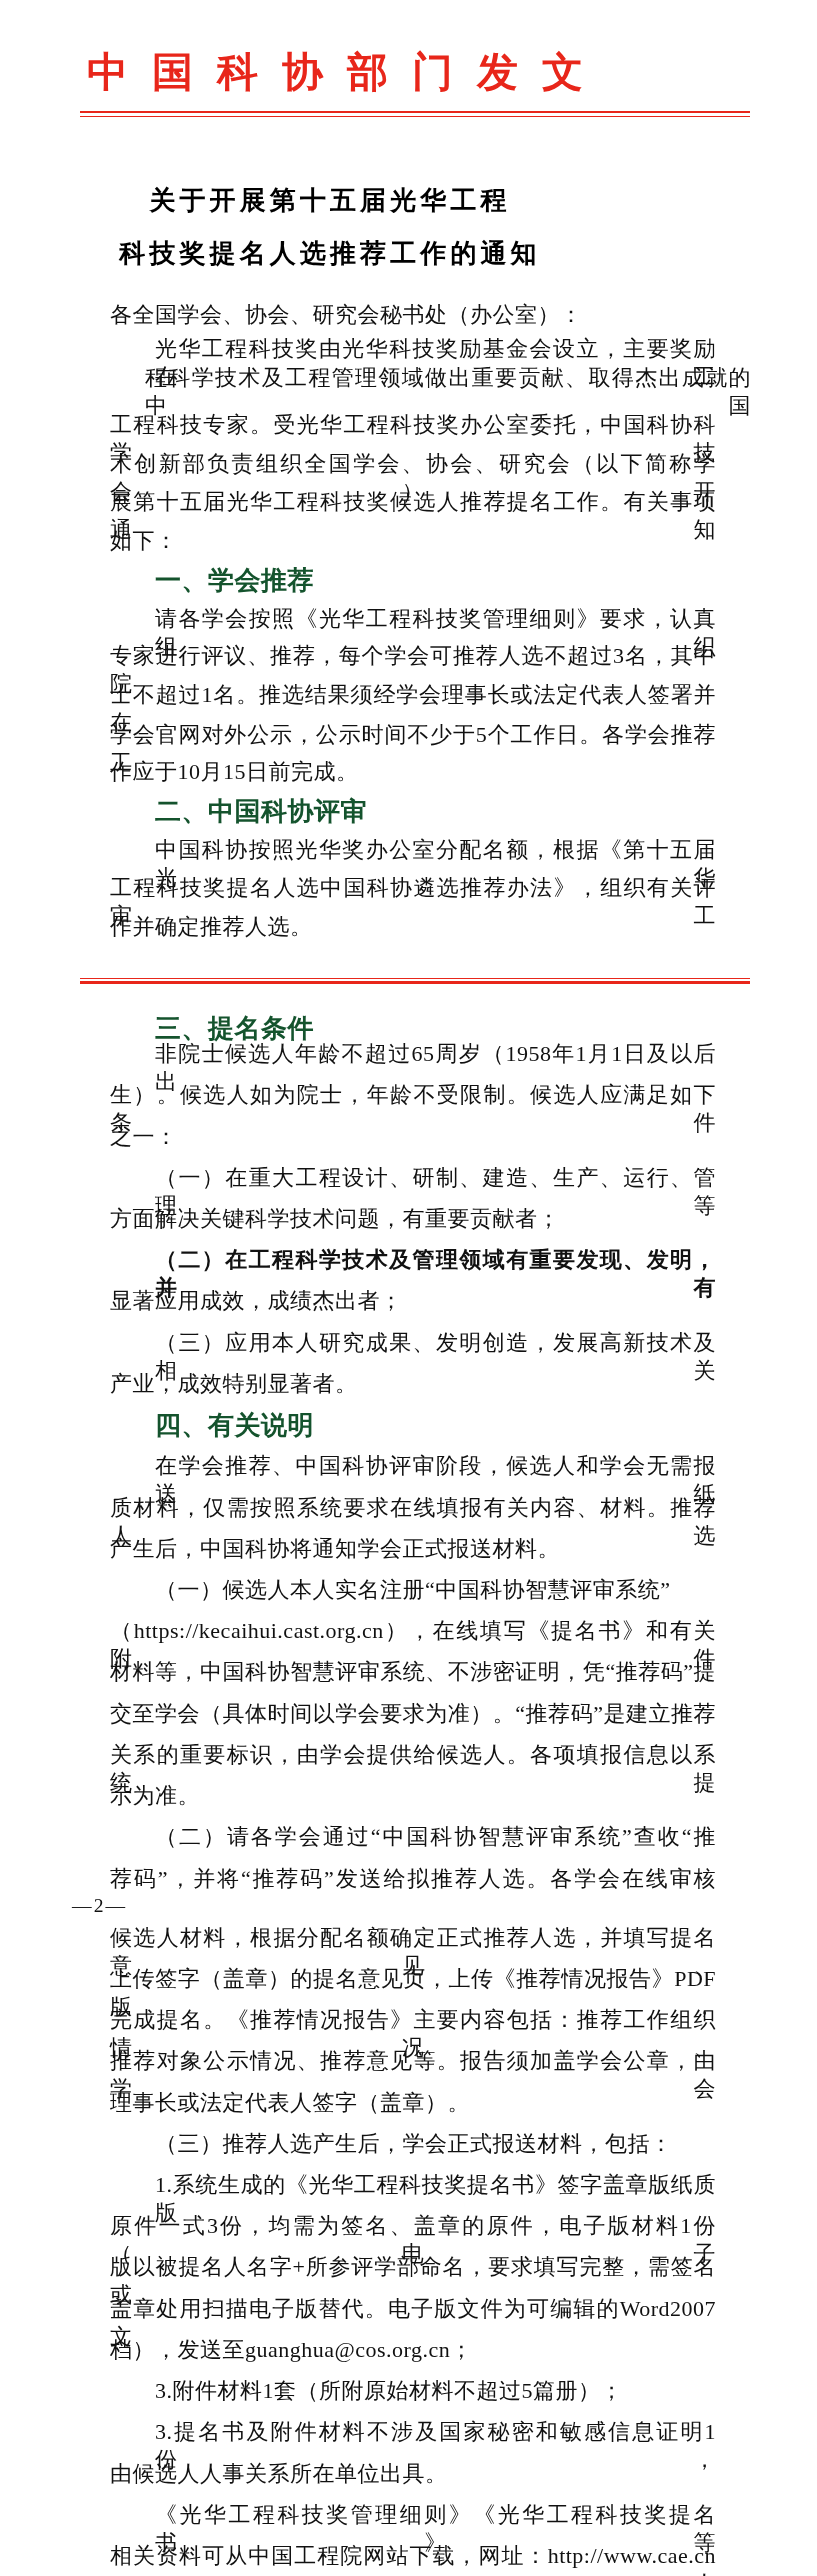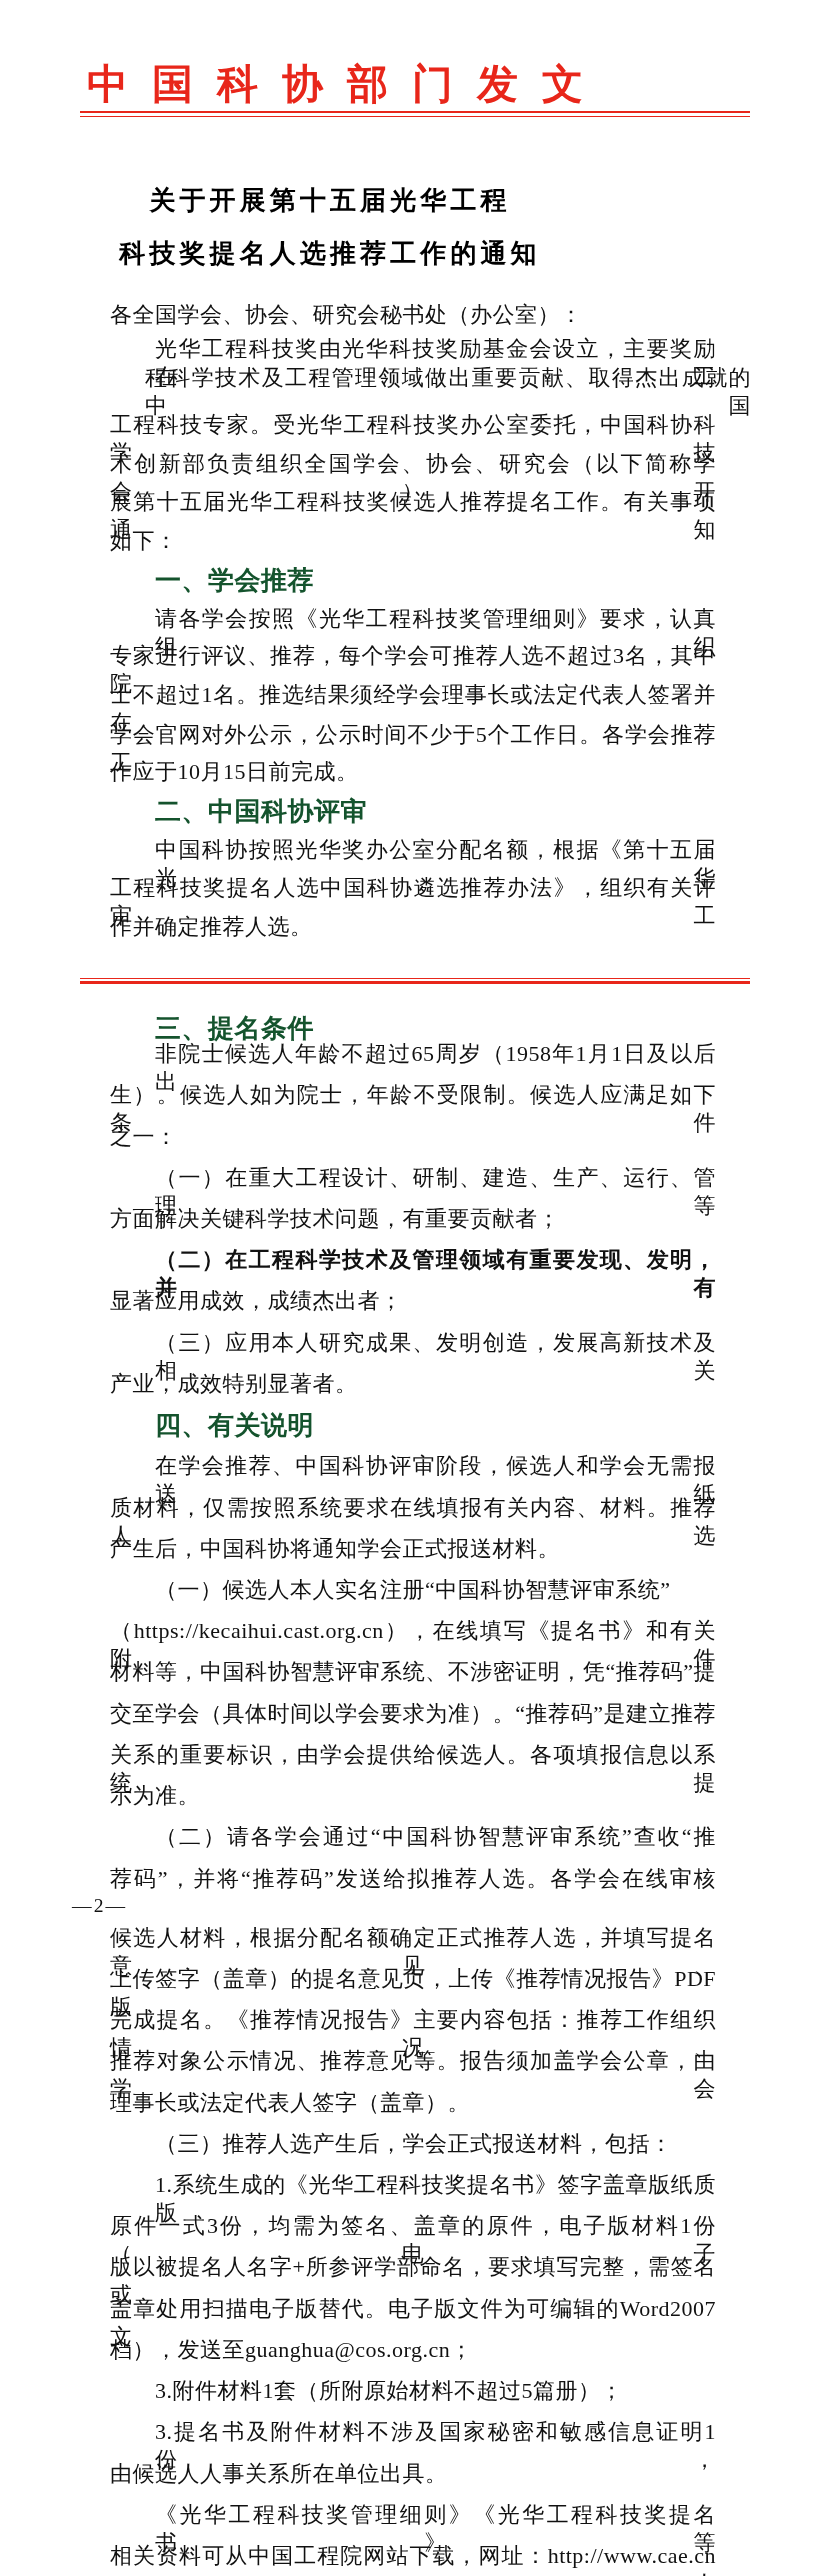--- a/index.html
+++ b/index.html
@@ -19,21 +19,20 @@
     width: 670px;
     text-align: center;
     font-family: "Liberation Serif", "DejaVu Serif", serif;
     font-weight: 700;
     font-size: 41px;
     line-height: 47px;
     letter-spacing: 24px;
     text-indent: 24px;
     color: var(--red, #e8261a);
     white-space: nowrap;
-    margin-top: 12px;
   }
   .red-divider {
     position: absolute;
     left: 80px;
     width: 670px;
     box-sizing: border-box;
     background: transparent;
   }
   .red-divider-top {
     top: 111px;

